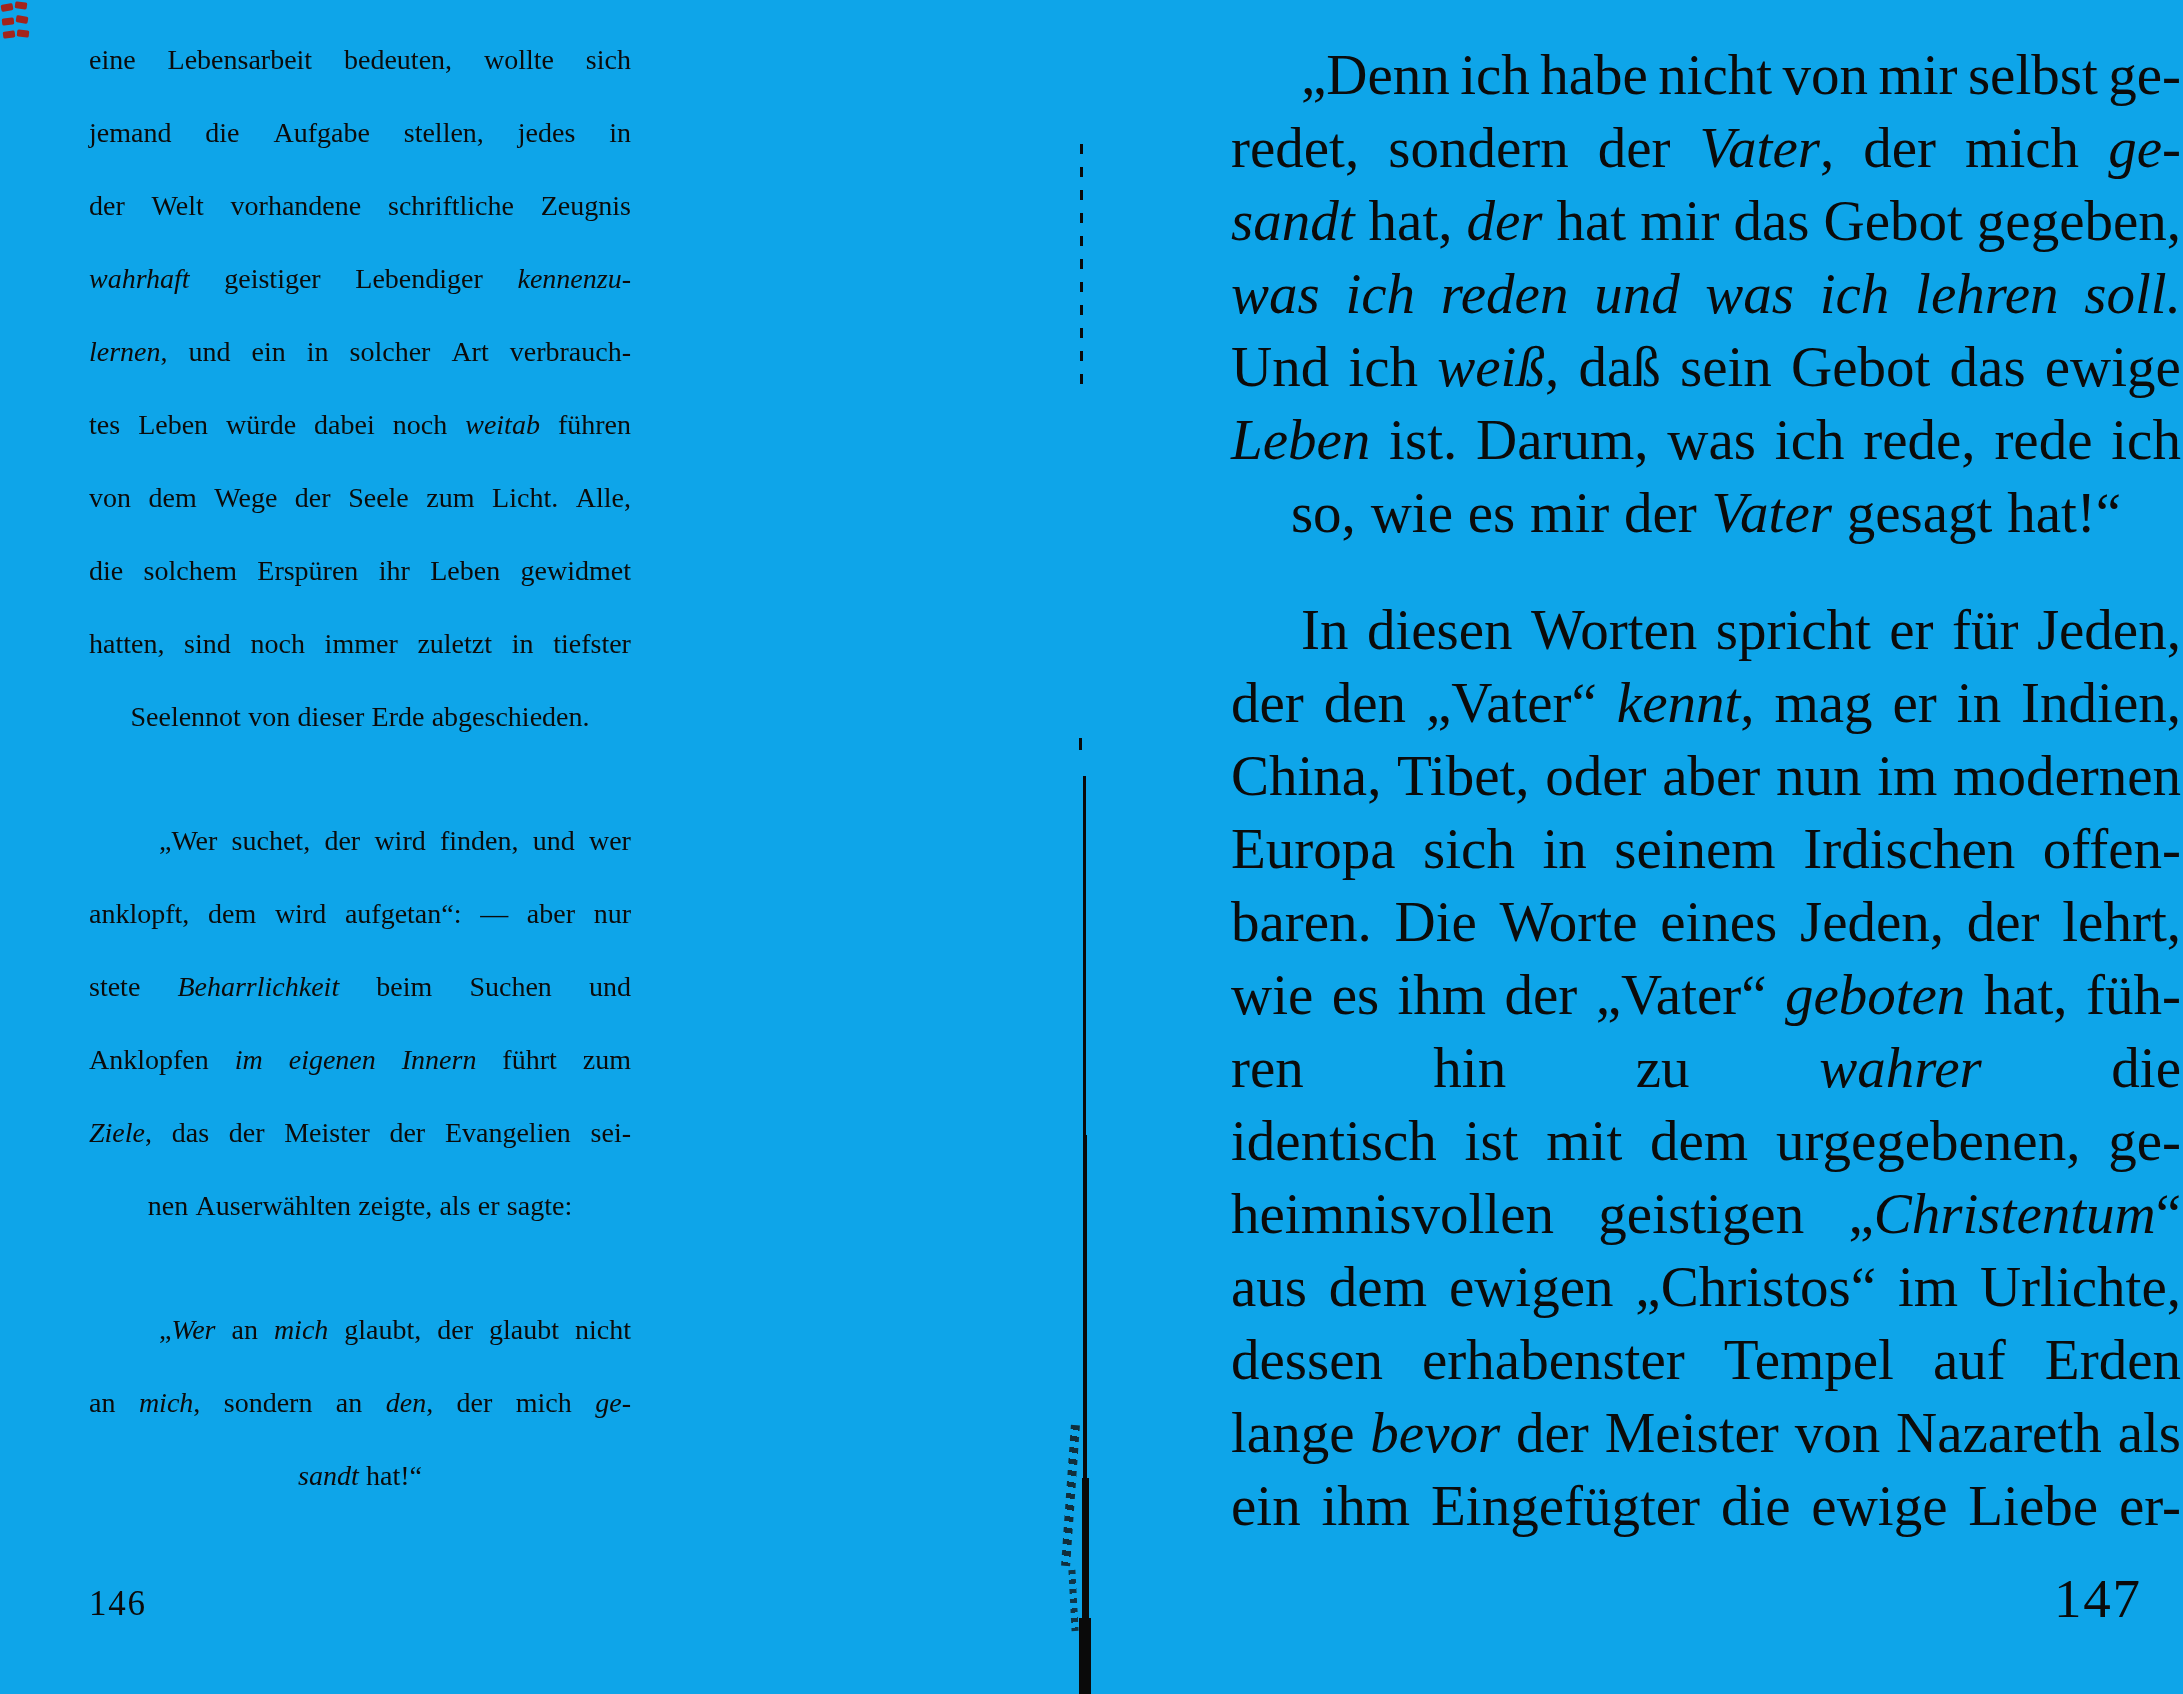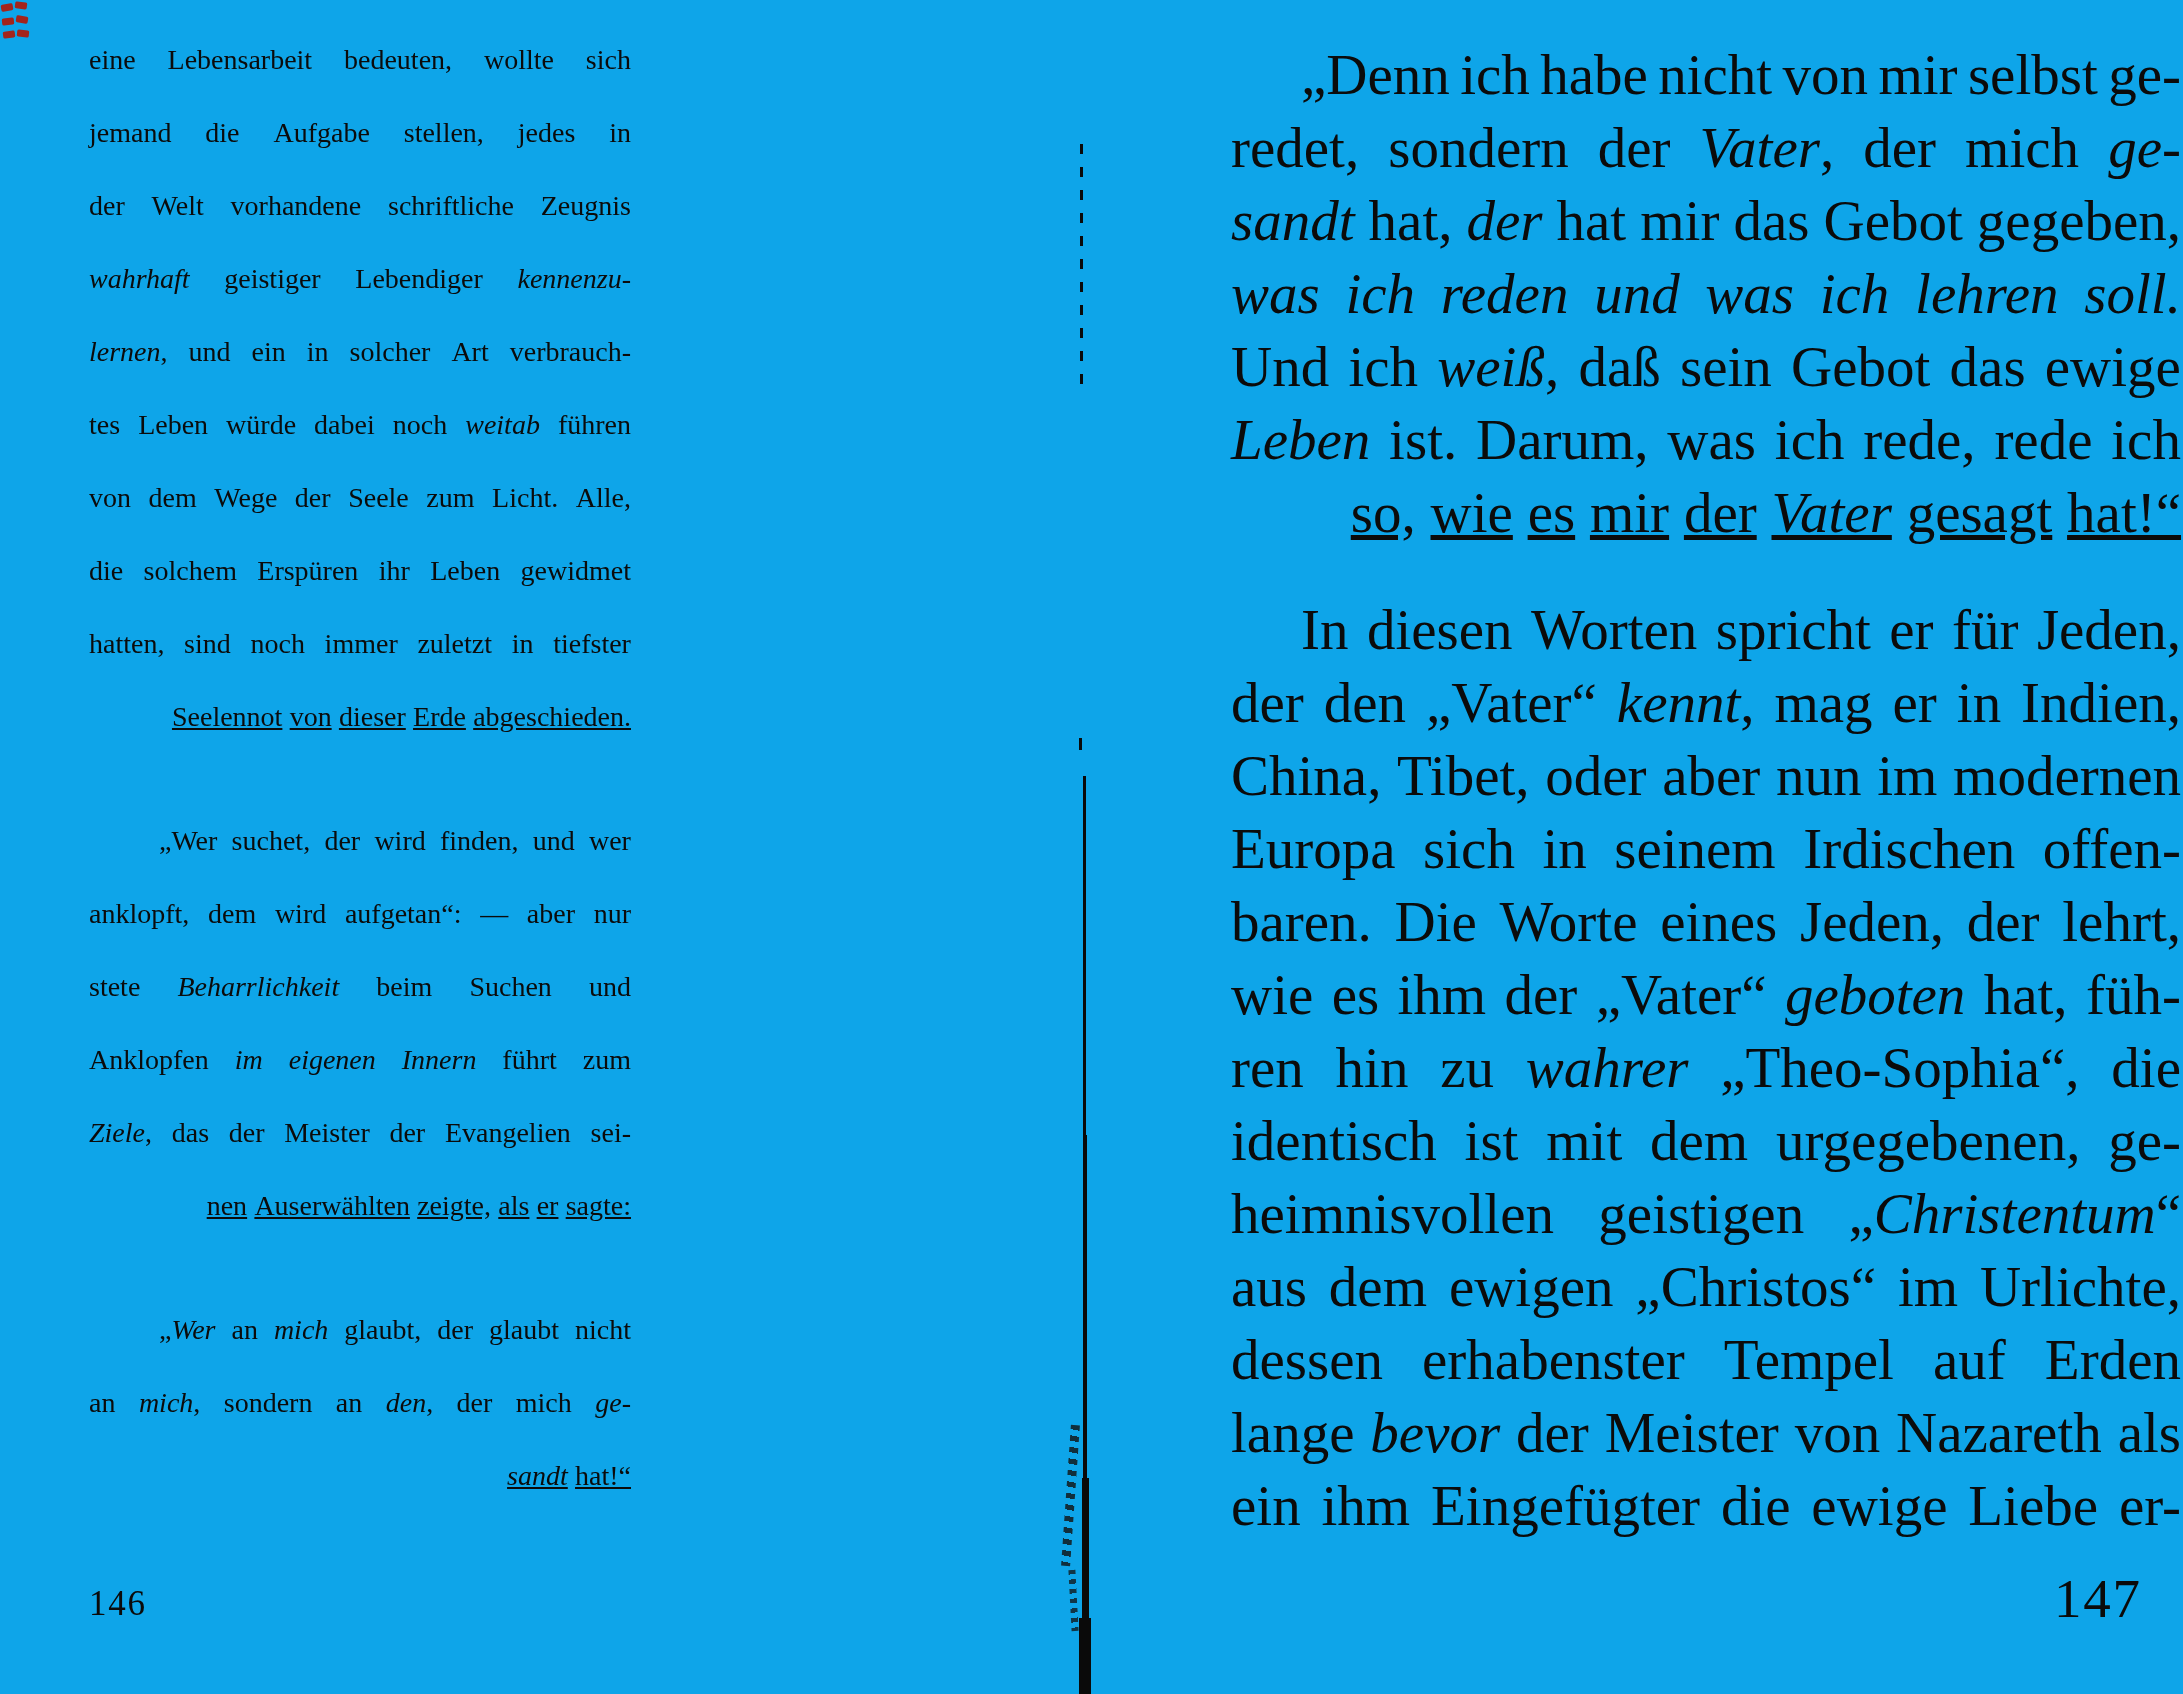--- a/index.html
+++ b/index.html
@@ -7,21 +7,21 @@
     position:relative; width:2184px; height:1694px;
     background:#0ea5e9; overflow:hidden;
     font-family:"Liberation Serif","DejaVu Serif",serif;
     color:#0b0b0b;
   }
   .page { position:absolute; }
   #page-left  { left:89px;  top:44px; width:542px;  font-size:28px; --lh:73px; --gap:51px; --indent:70px; }
   #page-right { left:1231px; top:42px; width:950px; font-size:57px; --lh:73px; --gap:44px; --indent:70px; }
   .para + .para { margin-top: var(--gap); }
   .line { display:flex; justify-content:space-between; align-items:baseline; height:var(--lh); }
-  .line.last { justify-content:flex-end; gap:0.26em;text-decoration:underline; }
+  .line.last { justify-content:center; gap:0.26em; }
   .line.indent { padding-left: var(--indent); }
   .word { white-space:nowrap; }
   i { font-style:italic; }
 
   .page-num { position:absolute; font-family:"Liberation Serif","DejaVu Serif",serif; color:#0b0b0b; }
   #num-left  { left:89px;  top:1584px; font-size:35px; letter-spacing:1.7px; }
   #num-right { left:2054px; top:1567px; font-size:55px; letter-spacing:1.7px; }
 
   
   .gutter-piece { position:absolute; background:#0a0a0a; }
@@ -359,21 +359,20 @@
           <span class="word"><span>„Vater“</span></span>
           <span class="word"><i>geboten</i></span>
           <span class="word"><span>hat,</span></span>
           <span class="word"><span>füh-</span></span>
         </div>
         <div class="line">
           <span class="word"><span>ren</span></span>
           <span class="word"><span>hin</span></span>
           <span class="word"><span>zu</span></span>
           <span class="word"><i>wahrer</i></span>
-          <span class="word"><span>„Theo-Sophia“,</span></span>
           <span class="word"><span>die</span></span>
         </div>
         <div class="line">
           <span class="word"><span>identisch</span></span>
           <span class="word"><span>ist</span></span>
           <span class="word"><span>mit</span></span>
           <span class="word"><span>dem</span></span>
           <span class="word"><span>urgegebenen,</span></span>
           <span class="word"><span>ge-</span></span>
         </div>

